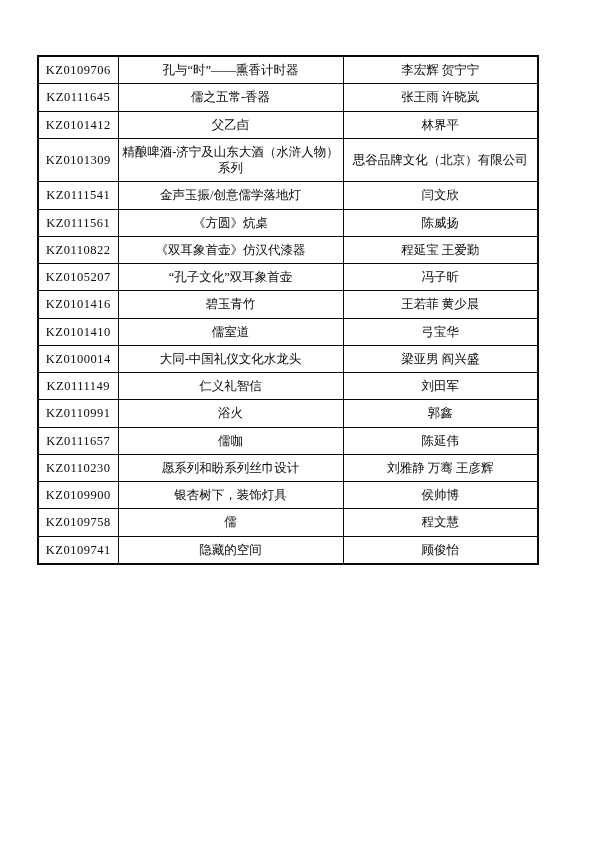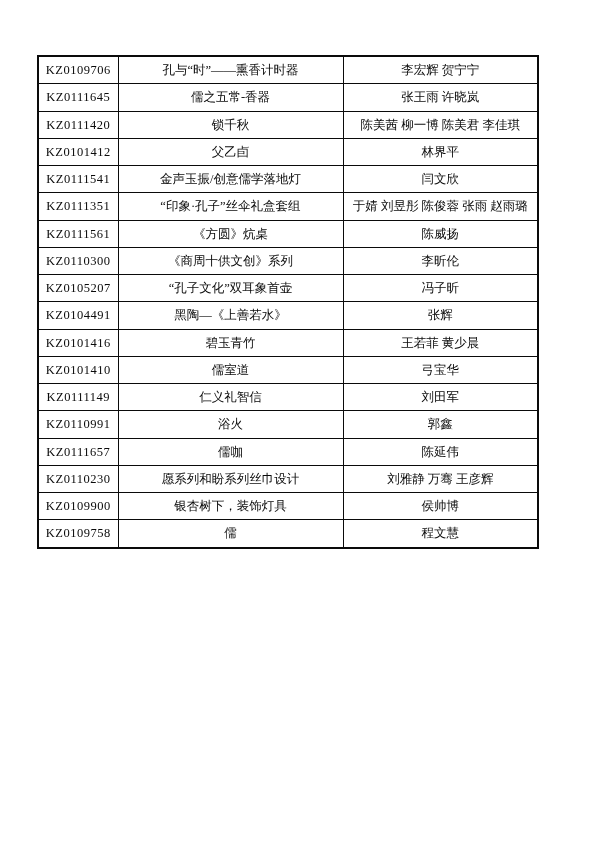--- a/index.html
+++ b/index.html
@@ -61,68 +61,63 @@
           <td class="id-cell">KZ0109706</td>
           <td class="title-cell">孔与“时”——熏香计时器</td>
           <td class="authors-cell">李宏辉 贺宁宁</td>
         </tr>
         <tr>
           <td class="id-cell">KZ0111645</td>
           <td class="title-cell">儒之五常-香器</td>
           <td class="authors-cell">张王雨 许晓岚</td>
         </tr>
         <tr>
-          <td class="id-cell">KZ0111420</td>
-          <td class="title-cell">锁千秋</td>
-          <td class="authors-cell">陈美茜 柳一博 陈美君 李佳琪</td>
-        </tr>
-        <tr>
           <td class="id-cell">KZ0101412</td>
           <td class="title-cell">父乙卣</td>
           <td class="authors-cell">林界平</td>
+        </tr>
+        <tr>
+          <td class="id-cell">KZ0101309</td>
+          <td class="title-cell">精酿啤酒-济宁及山东大酒（水浒人物）系列</td>
+          <td class="authors-cell">思谷品牌文化（北京）有限公司</td>
         </tr>
         <tr>
           <td class="id-cell">KZ0111541</td>
           <td class="title-cell">金声玉振/创意儒学落地灯</td>
           <td class="authors-cell">闫文欣</td>
         </tr>
         <tr>
-          <td class="id-cell">KZ0111351</td>
-          <td class="title-cell">“印象·孔子”丝伞礼盒套组</td>
-          <td class="authors-cell">于婧 刘昱彤 陈俊蓉 张雨 赵雨璐</td>
-        </tr>
-        <tr>
           <td class="id-cell">KZ0111561</td>
           <td class="title-cell">《方圆》炕桌</td>
           <td class="authors-cell">陈威扬</td>
         </tr>
         <tr>
-          <td class="id-cell">KZ0110300</td>
-          <td class="title-cell">《商周十供文创》系列</td>
-          <td class="authors-cell">李昕伦</td>
+          <td class="id-cell">KZ0110822</td>
+          <td class="title-cell">《双耳象首壶》仿汉代漆器</td>
+          <td class="authors-cell">程延宝 王爱勤</td>
         </tr>
         <tr>
           <td class="id-cell">KZ0105207</td>
           <td class="title-cell">“孔子文化”双耳象首壶</td>
           <td class="authors-cell">冯子昕</td>
-        </tr>
-        <tr>
-          <td class="id-cell">KZ0104491</td>
-          <td class="title-cell">黑陶—《上善若水》</td>
-          <td class="authors-cell">张辉</td>
         </tr>
         <tr>
           <td class="id-cell">KZ0101416</td>
           <td class="title-cell">碧玉青竹</td>
           <td class="authors-cell">王若菲 黄少晨</td>
         </tr>
         <tr>
           <td class="id-cell">KZ0101410</td>
           <td class="title-cell">儒室道</td>
           <td class="authors-cell">弓宝华</td>
+        </tr>
+        <tr>
+          <td class="id-cell">KZ0100014</td>
+          <td class="title-cell">大同-中国礼仪文化水龙头</td>
+          <td class="authors-cell">梁亚男 阎兴盛</td>
         </tr>
         <tr>
           <td class="id-cell">KZ0111149</td>
           <td class="title-cell">仁义礼智信</td>
           <td class="authors-cell">刘田军</td>
         </tr>
         <tr>
           <td class="id-cell">KZ0110991</td>
           <td class="title-cell">浴火</td>
           <td class="authors-cell">郭鑫</td>
@@ -140,15 +135,20 @@
         <tr>
           <td class="id-cell">KZ0109900</td>
           <td class="title-cell">银杏树下，装饰灯具</td>
           <td class="authors-cell">侯帅博</td>
         </tr>
         <tr>
           <td class="id-cell">KZ0109758</td>
           <td class="title-cell">儒</td>
           <td class="authors-cell">程文慧</td>
         </tr>
+        <tr>
+          <td class="id-cell">KZ0109741</td>
+          <td class="title-cell">隐藏的空间</td>
+          <td class="authors-cell">顾俊怡</td>
+        </tr>
       </tbody>
   </table>
 </div>
 
 </body></html>

